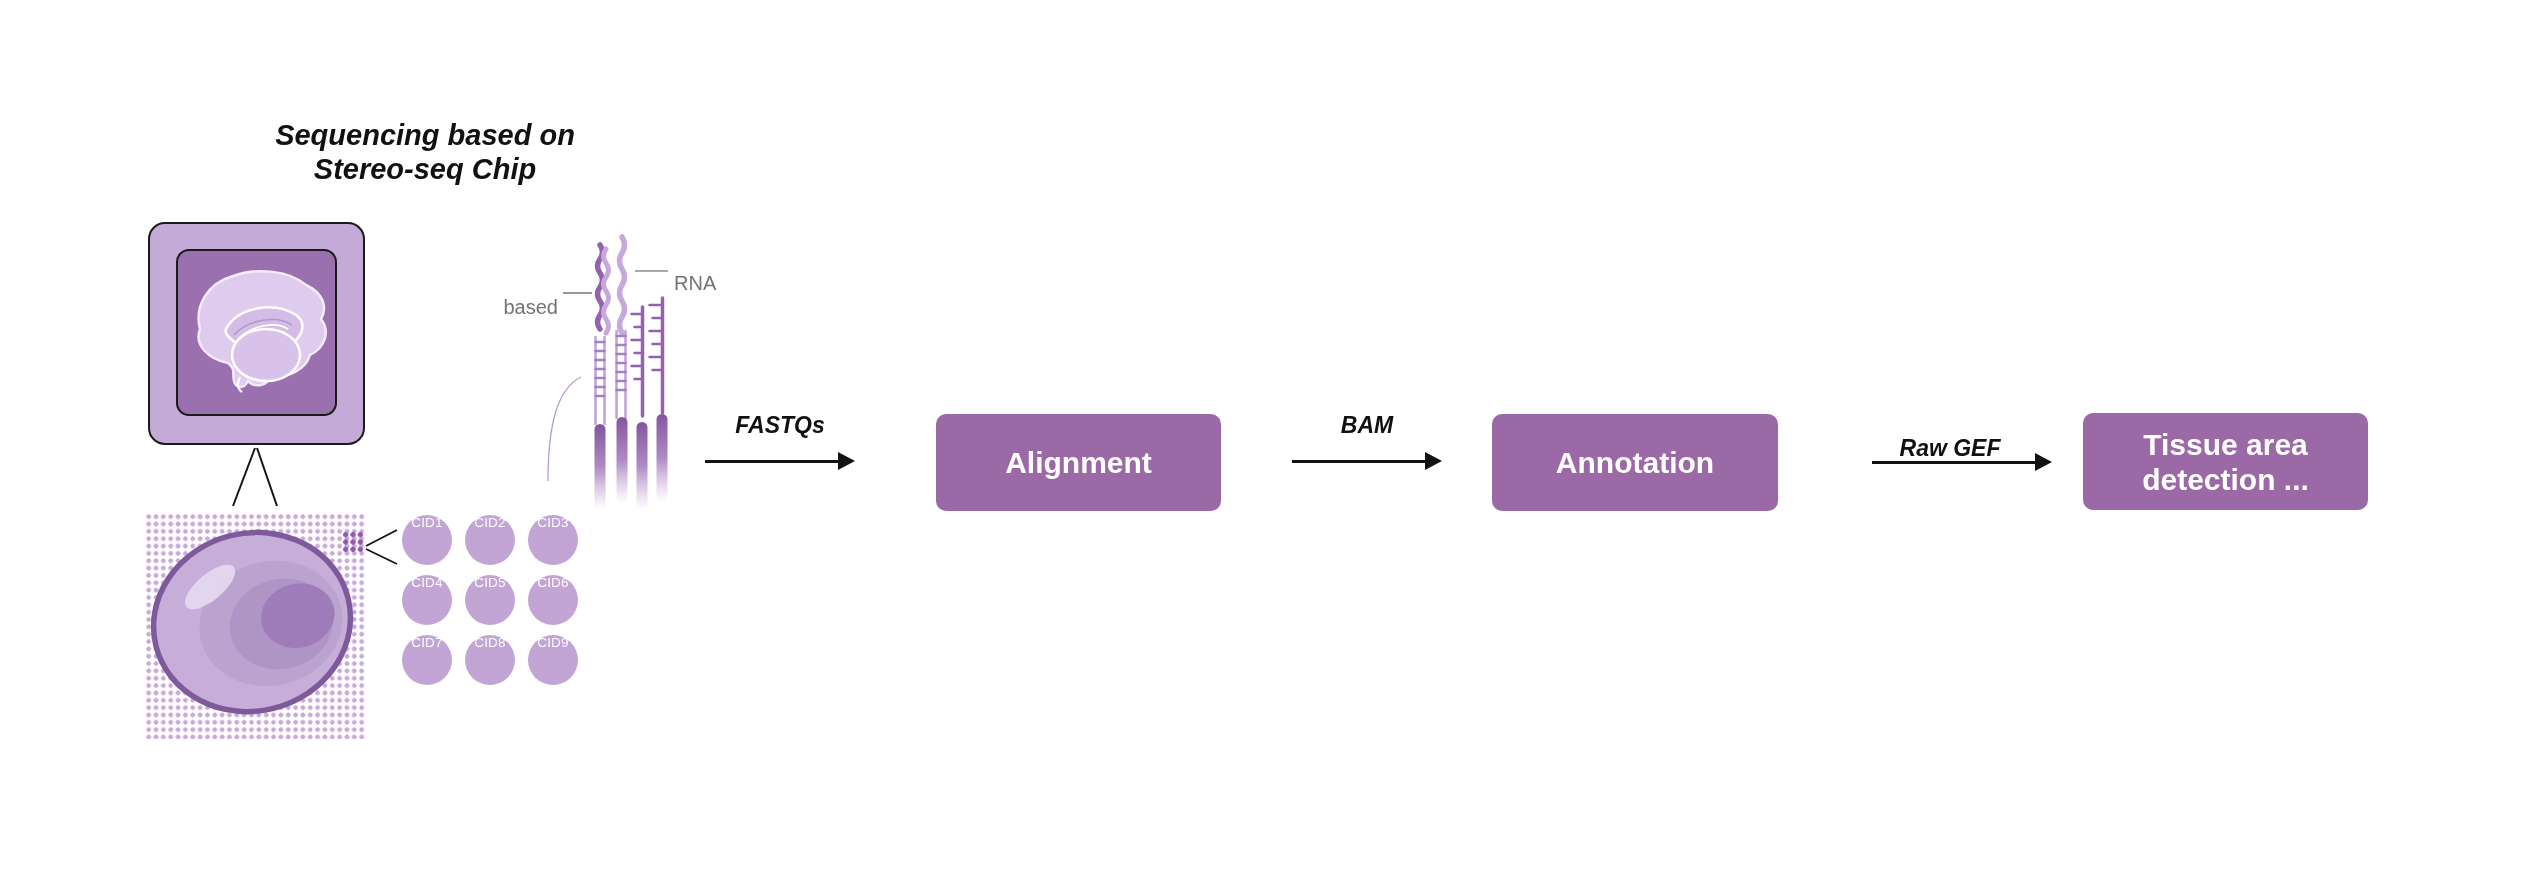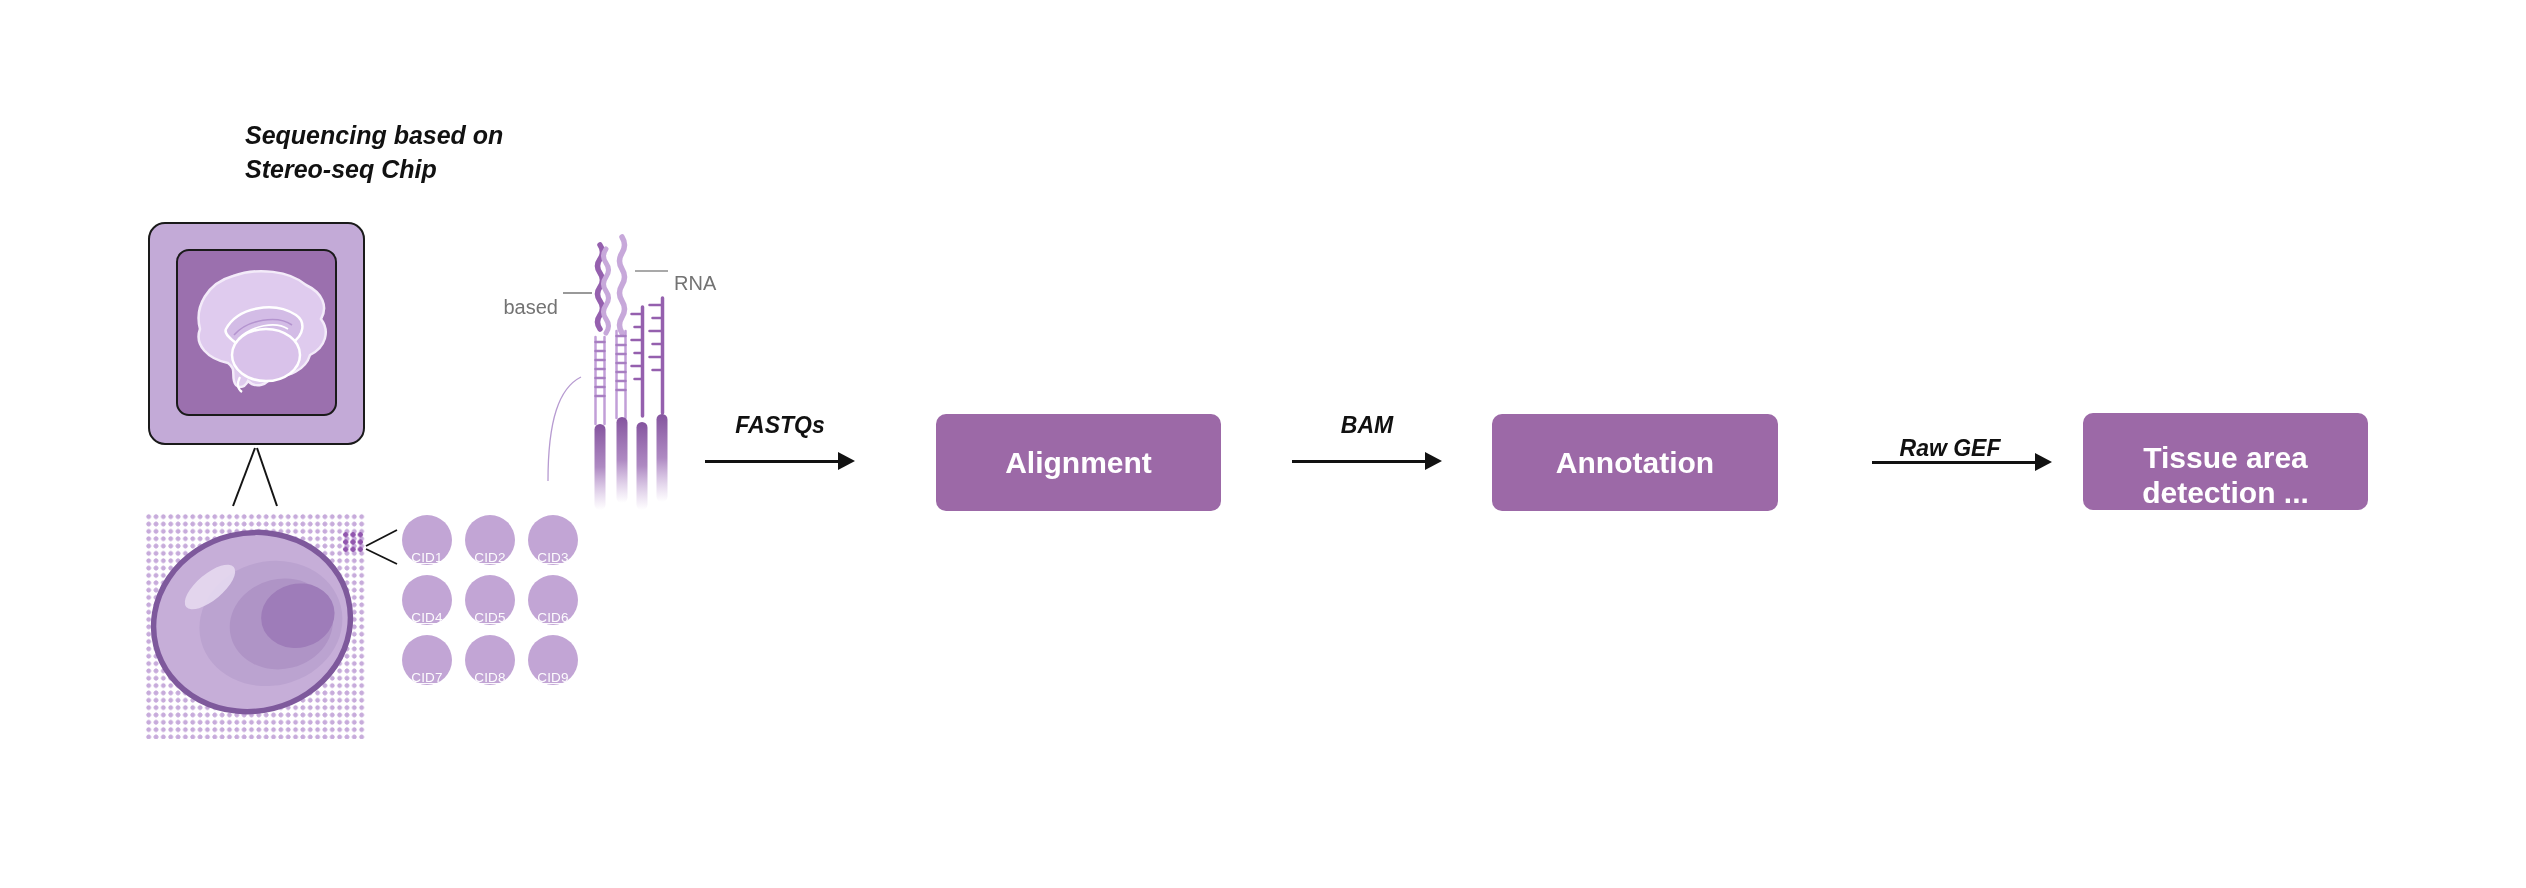--- a/index.html
+++ b/index.html
@@ -1,21 +1,21 @@
 <!DOCTYPE html>
 <html><head>
 <meta charset="utf-8">
 <style>
   html,body{margin:0;padding:0;background:#ffffff;}
   body{font-family:"Liberation Sans", sans-serif;}
   #canvas{position:relative;width:2526px;height:888px;background:#ffffff;overflow:hidden;}
 
   
-  .diagram-title{position:absolute;left:245px;top:118px;width:360px;text-align:left;
-    font-size:25px;font-weight:700;font-style:italic;color:#111;line-height:34px;}
+  .diagram-title{position:absolute;left:245px;top:118px;width:360px;text-align:center;
+    font-size:29px;font-weight:700;font-style:italic;color:#111;line-height:34px;}
 
   
   .chip-outer{position:absolute;left:148px;top:222px;width:217px;height:223px;
     background:#c3aad7;border:2.5px solid #1a1a1a;border-radius:17px;box-sizing:border-box;}
   .chip-inner{position:absolute;left:26px;top:25px;width:161px;height:167px;
     background:#9b70ae;border:2.5px solid #1a1a1a;border-radius:13px;box-sizing:border-box;overflow:hidden;}
 
   
   .dot-grid{position:absolute;left:145px;top:513px;width:221px;height:226px;
     background-image:radial-gradient(circle,#c7abdb 2.1px,rgba(0,0,0,0) 2.7px);
@@ -23,22 +23,22 @@
   .dot-cluster{position:absolute;left:342px;top:531px;width:23px;height:23px;
     background-image:radial-gradient(circle,#9156ae 2.3px,rgba(0,0,0,0) 2.9px);
     background-size:7.35px 7.35px;}
   .cell-svg{position:absolute;left:140px;top:505px;width:240px;height:250px;}
 
   
   .cid-grid{position:absolute;left:402px;top:515px;display:grid;
     grid-template-columns:50px 50px 50px;grid-template-rows:50px 50px 50px;
     column-gap:13px;row-gap:10px;}
   .cid-spot{width:50px;height:50px;border-radius:50%;background:#c2a5d5;
-    display:flex;align-items:flex-end;justify-content:center;
-    color:rgba(255,255,255,0.95);font-size:13.5px;letter-spacing:.2px;text-decoration:underline;}
+    display:flex;align-items:flex-start;justify-content:center;
+    color:rgba(255,255,255,0.95);font-size:13.5px;letter-spacing:.2px;}
 
   
   .strand-label{position:absolute;font-size:20px;color:#737373;}
   .label-cdna{left:490px;top:296px;width:68px;text-align:right;}
   .label-rna{left:674px;top:272px;}
 
   
   .lineart{position:absolute;left:0;top:0;width:760px;height:780px;pointer-events:none;}
 
   
@@ -224,17 +224,17 @@
   </div>
   <div class="process-box" style="left:1469px;width:286px;margin-left:23px;">
     <span>Annotation</span>
   </div>
 
   <div class="arrow-label" style="left:1850px;top:418px;margin-top:17px;">Raw GEF</div>
   <div>
     <div class="arrow-line" style="left:1872px;width:163px;top:461px;"></div>
     <div class="arrow-head" style="left:2035px;top:453px;"></div>
   </div>
-  <div class="process-box" style="left:2083px;top:413px;align-items:flex-end;">
+  <div class="process-box" style="left:2083px;top:413px;">
     <span>Tissue area detection ...</span>
   </div>
 
 </div>
 
 </body></html>

